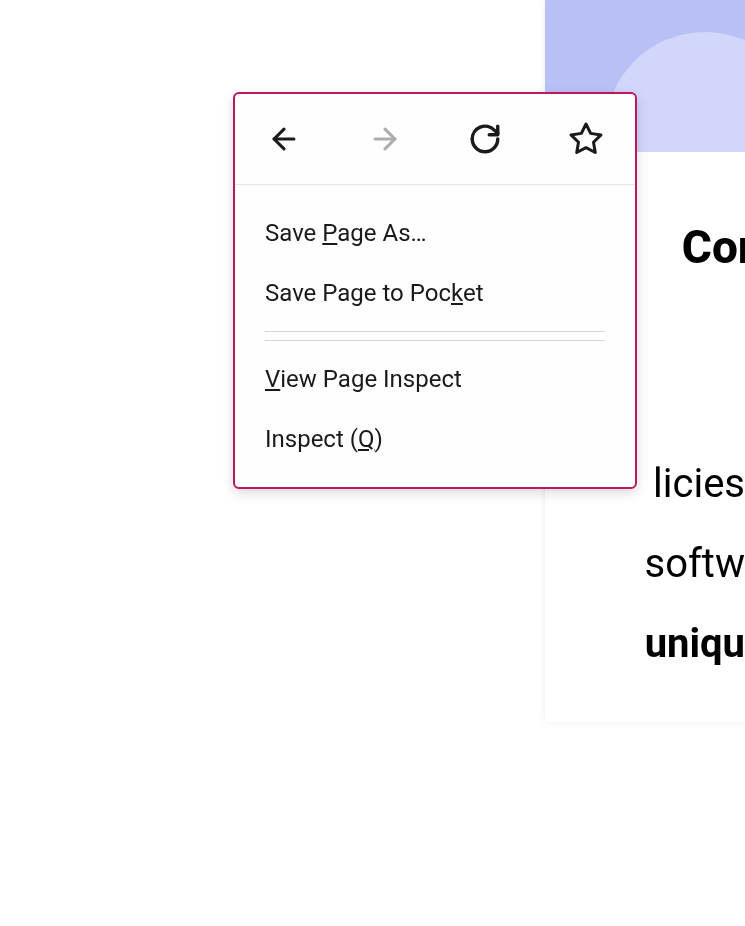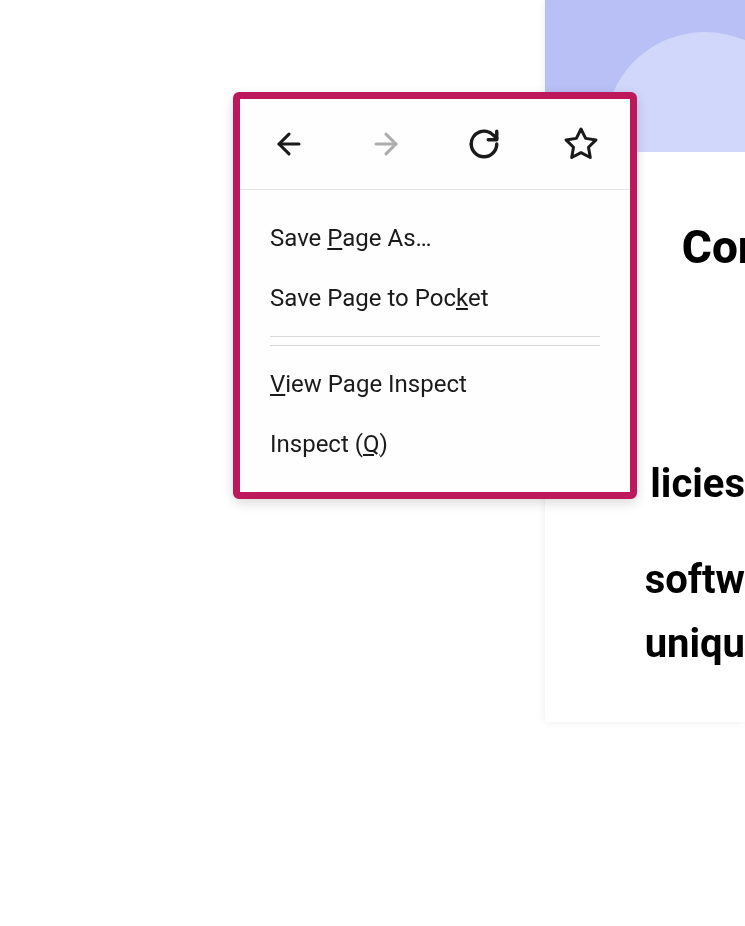--- a/index.html
+++ b/index.html
@@ -49,39 +49,39 @@
     }
     .bg-heading {
       top: 220px;
       font-size: 46px;
       font-weight: 800;
       right: -10px;
     }
     .bg-line1 {
       top: 460px;
       font-size: 40px;
-      font-weight: 700;
+      font-weight: 400;
     }
     .bg-line2 {
-      top: 556px;
+      top: 540px;
       font-size: 40px;
-      font-weight: 700;
+      font-weight: 400;
     }
     .bg-line3 {
       top: 620px;
       font-size: 40px;
       font-weight: 700;
     }
     .context-menu {
       position: absolute;
       left: 233px;
       top: 92px;
       width: 404px;
       background: #fefefe;
-      border: 7px solid #be185d;
+      border: 2px solid #be185d;
       border-radius: 6px;
       box-shadow: 0 4px 12px rgba(0,0,0,0.15);
     }
     .menu-toolbar {
       display: flex;
       justify-content: space-between;
       align-items: center;
       padding: 26px 30px;
       border-bottom: 1px solid #e5e5e5;
     }

